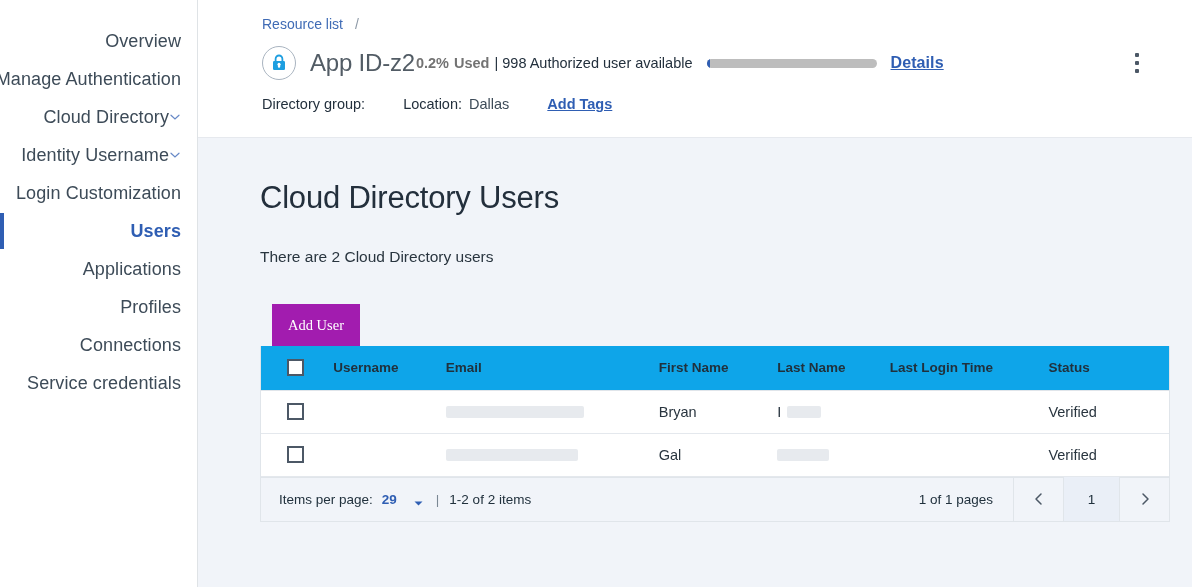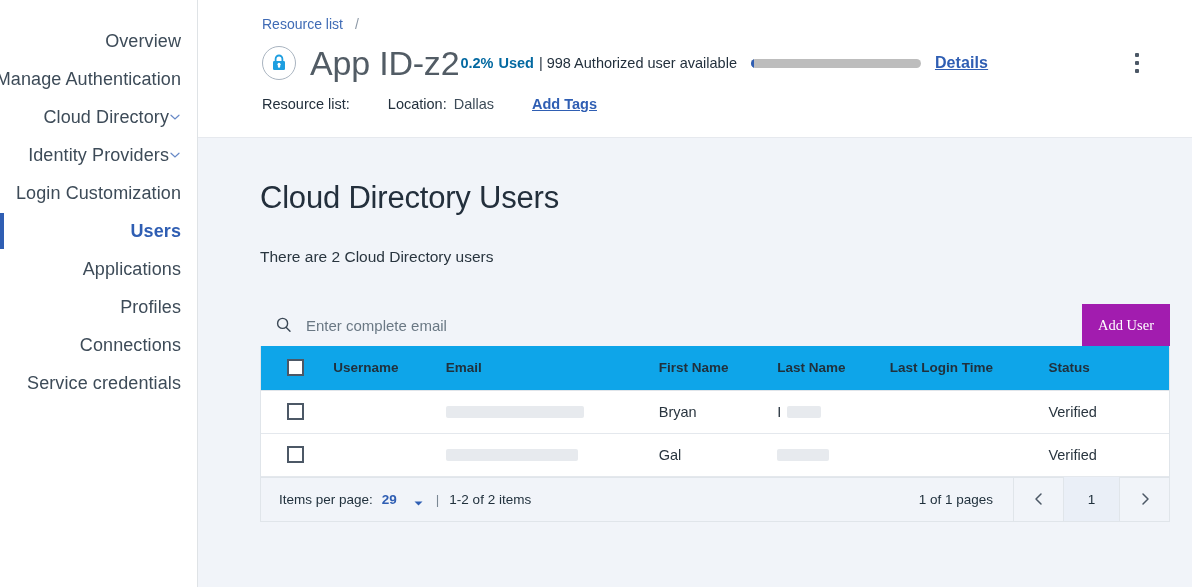--- a/index.html
+++ b/index.html
@@ -56,24 +56,24 @@
 
   .title-row { display: flex; align-items: center; margin-top: 12px; position: relative; }
   .res-icon {
     width: 34px; height: 34px; border-radius: 50%;
     border: 1px solid #a9b4c0;
     display: flex; align-items: center; justify-content: center;
     flex: 0 0 34px;
     background: #fff;
   }
   .app-title {
-    font-size: 34px; color: #525c65; font-weight: 400;
+    font-size: 24px; color: #525c65; font-weight: 400;
     margin-left: 14px; letter-spacing: -.2px; line-height: 1;
   }
-  .usage-bold { font-size: 14.5px; font-weight: 700; color: #0369a1; margin-left: 1px; }
+  .usage-bold { font-size: 14.5px; font-weight: 700; color: #737373; margin-left: 1px; }
   .usage-rest { font-size: 14.5px; color: #23303d; margin-left: 5px; }
   .usage-bar {
     width: 170px; height: 9px; background: #bdbdbd; border-radius: 5px;
     margin-left: 14px; position: relative; overflow: hidden;
   }
   .usage-bar i {
     position: absolute; left: 0; top: 0; bottom: 0; width: 3px; background: #2f5eb3;
   }
   .details-link {
     margin-left: 14px; font-size: 16px; font-weight: 700; color: #2f5eb3;
@@ -192,21 +192,21 @@
     <div class="nav-item">
       <span class="nav-label">Cloud Directory</span>
       <span class="chev">
         <svg width="12" height="12" viewBox="0 0 12 12">
             <path d="M2 4.2 L6 8 L10 4.2" fill="none" stroke="#5f83c4" stroke-width="1.2" stroke-linecap="round"></path>
           </svg>
       </span>
     </div>
 
     <div class="nav-item">
-      <span class="nav-label">Identity Providers</span>
+      <span class="nav-label">Identity Username</span>
       <span class="chev">
         <svg width="12" height="12" viewBox="0 0 12 12">
             <path d="M2 4.2 L6 8 L10 4.2" fill="none" stroke="#5f83c4" stroke-width="1.2" stroke-linecap="round"></path>
           </svg>
       </span>
     </div>
 
     <div class="nav-item">
       <span class="nav-label">Login Customization</span>
     </div>
@@ -267,44 +267,35 @@
           <span class="details-link">Details</span>
 
           <span class="kebab">
               <i></i>
               <i></i>
               <i></i>
             </span>
         </div>
 
         <div class="meta-row">
-          <span class="lbl rg">Resource list:</span>
+          <span class="lbl rg">Directory group:</span>
           <span class="lbl">Location:</span>
           <span class="val">Dallas</span>
           <span class="add-tags">Add Tags</span>
         </div>
 
       </div>
     </div>
 
     <div class="content">
 
       <h1 class="page-title">Cloud Directory Users</h1>
       <div class="page-sub">There are 2 Cloud Directory users</div>
 
       <div class="toolbar">
-        <div class="search-wrap">
-          <span class="search-icon">
-            <svg width="20" height="20" viewBox="0 0 20 20">
-              <circle cx="8.6" cy="8.4" r="5" fill="none" stroke="#3b4856" stroke-width="1.4"></circle>
-              <line x1="12.3" y1="12.4" x2="16" y2="16.3" stroke="#3b4856" stroke-width="1.4" stroke-linecap="round"></line>
-            </svg>
-          </span>
-          <input class="search-input" type="text" placeholder="Enter complete email" style="">
-        </div>
         <button class="add-user-btn">Add User</button>
       </div>
 
       <div class="table-card">
         <table>
           <thead>
             <tr>
               <th class="c-check">
                 <span class="cb"></span>
               </th>

